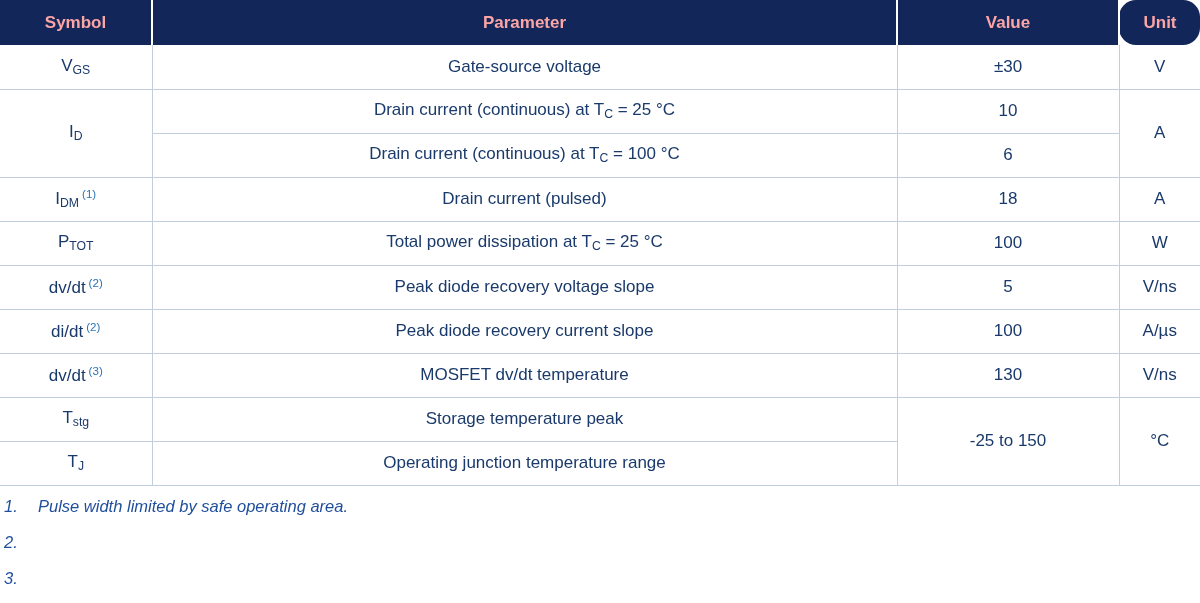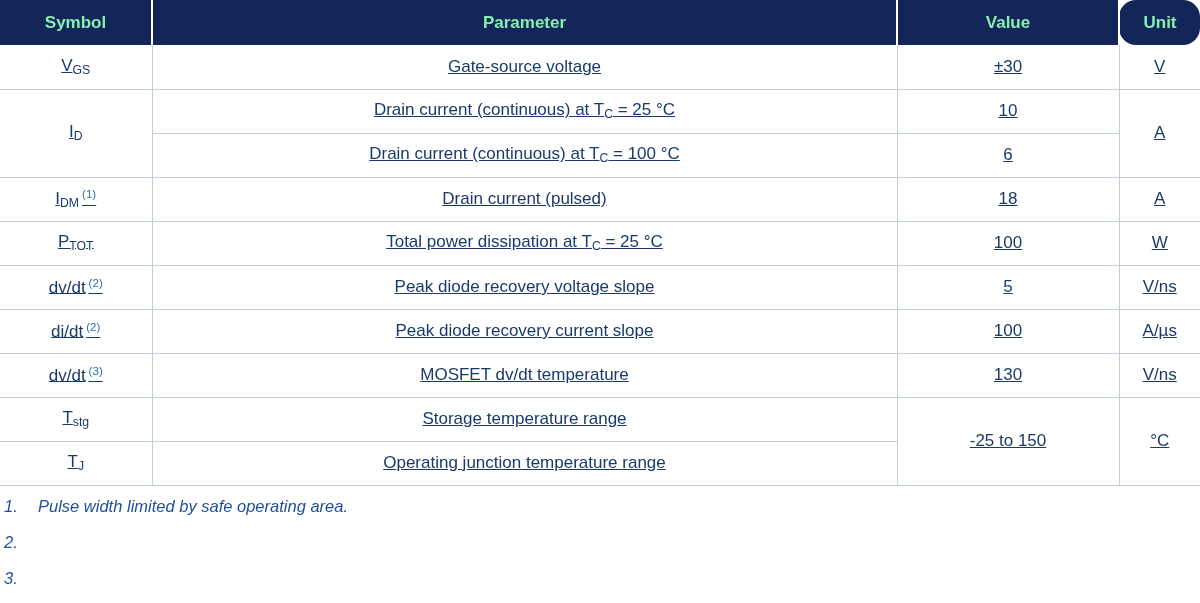--- a/index.html
+++ b/index.html
@@ -29,21 +29,21 @@
     margin: 0;
   }
 
   table.ratings col.c-symbol { width: 152px; }
   table.ratings col.c-param  { width: 745px; }
   table.ratings col.c-value  { width: 222px; }
   table.ratings col.c-unit   { width: 81px; }
 
   table.ratings thead th {
     background: #12265a;
-    color: #86efac;
+    color: #fca5a5;
     font-size: 17px;
     font-weight: bold;
     height: 45px;
     padding: 0 8px;
     text-align: center;
     vertical-align: middle;
     border-left: 2px solid #ffffff;
     border-right: 2px solid #ffffff;
     border-top: 0;
     border-bottom: 0;
@@ -54,21 +54,20 @@
 
   table.ratings tbody td {
     border: 1px solid #c2cedd;
     font-size: 17px;
     color: #1a3a6b;
     height: 44px;
     padding: 0 10px;
     vertical-align: middle;
     background: #ffffff;
     box-sizing: border-box;
-    text-decoration: underline;
   }
   td.sym    { text-align: center; }
   td.param  { text-align: center; padding-left: 14px; }
   td.value  { text-align: center; }
   td.unit   { text-align: center; }
 
   table.ratings tbody tr:first-child td { border-top: 0; }
   table.ratings tbody td:first-child { border-left: 0; }
   table.ratings tbody td:last-child  { border-right: 0; }
 
@@ -161,21 +160,21 @@
           <td class="unit">A/µs</td>
         </tr>
         <tr>
           <td class="sym">dv/dt<sup class="fn">(3)</sup></td>
           <td class="param">MOSFET dv/dt temperature</td>
           <td class="value">130</td>
           <td class="unit">V/ns</td>
         </tr>
         <tr>
           <td class="sym">T<sub>stg</sub></td>
-          <td class="param">Storage temperature range</td>
+          <td class="param">Storage temperature peak</td>
           <td class="value" rowspan="2">-25 to 150</td>
           <td class="unit" rowspan="2">°C</td>
         </tr>
         <tr>
           <td class="sym">T<sub>J</sub></td>
           <td class="param">Operating junction temperature range</td>
         </tr>
       </tbody>
   </table>
 

